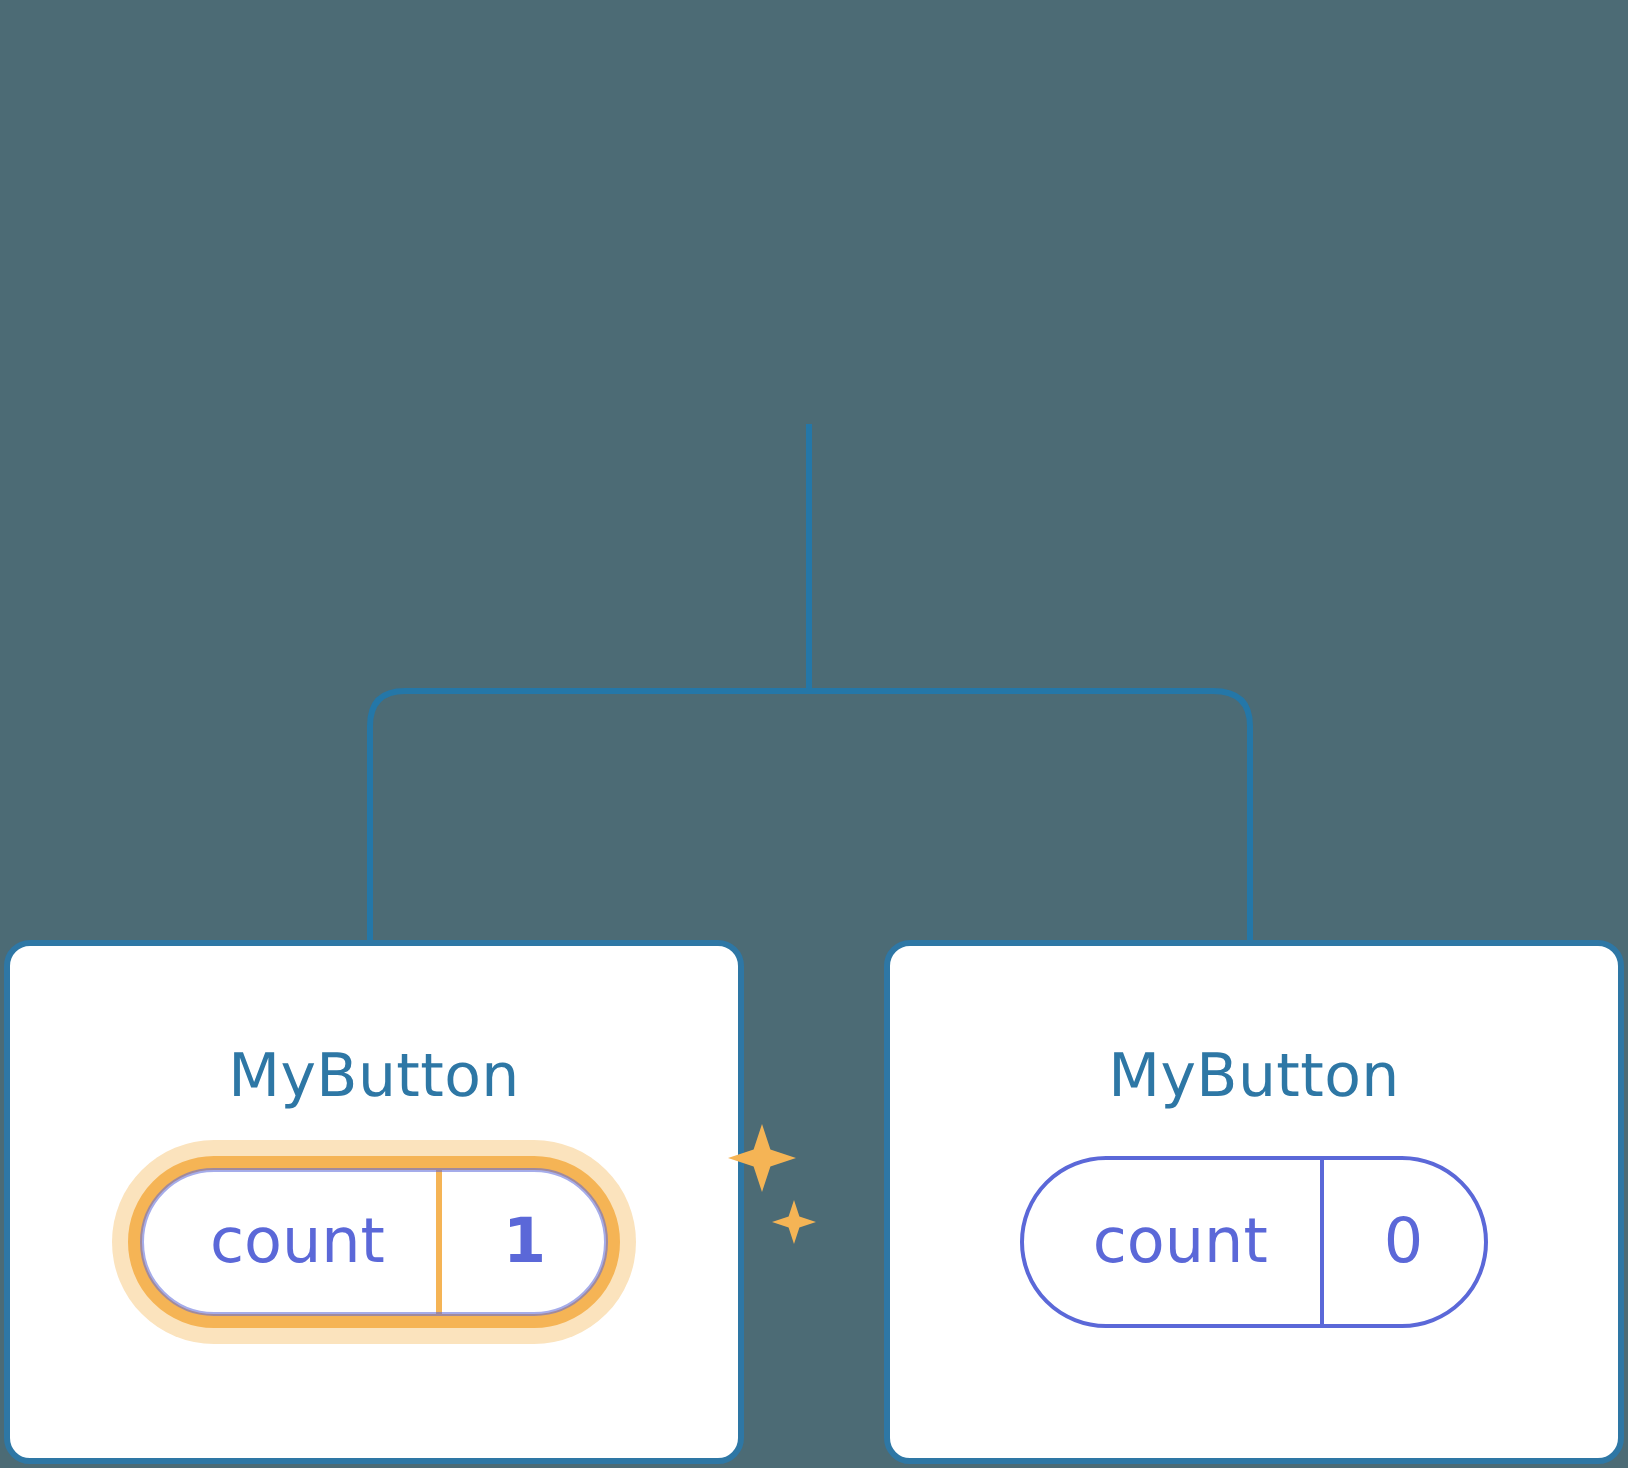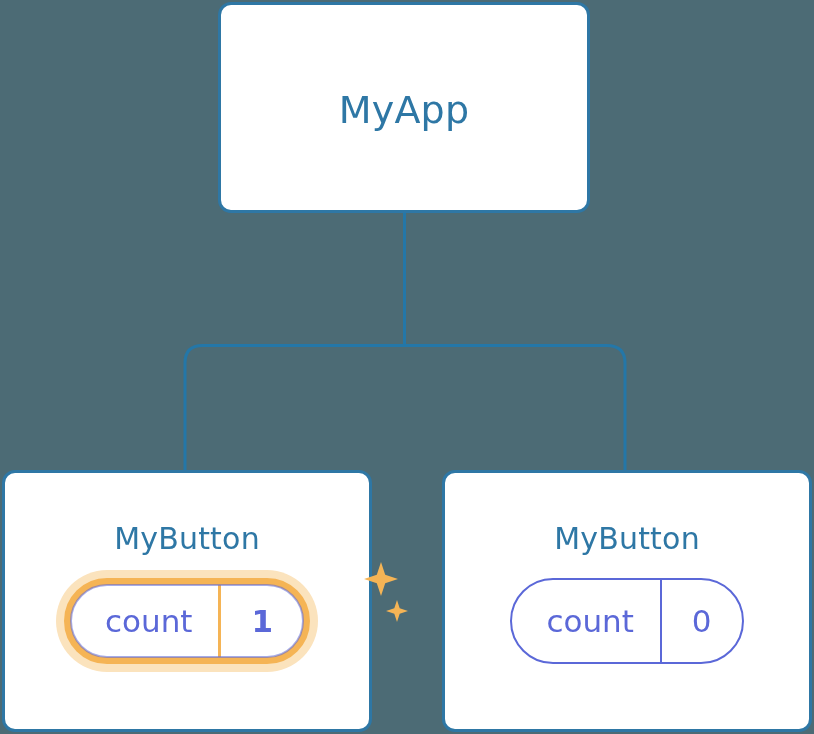--- a/index.html
+++ b/index.html
@@ -140,23 +140,20 @@
 <div id="stage">
 
   <svg id="edges" viewBox="0 0 814 734" width="814" height="734" aria-hidden="true">
     <g fill="none" stroke="#2477a8" stroke-width="3" stroke-linecap="butt">
       <path d="M 404.5 212 L 404.5 345.5"></path>
       <path d="M 185 470 L 185 363 Q 185 345.5 202.5 345.5
                L 606.5 345.5 Q 625 345.5 625 363 L 625 470"></path>
     </g>
   </svg>
 
-  <div class="node" id="node-app">
-    <div class="node-title">MyApp</div>
-  </div>
 
   <div class="node" id="node-btn-left">
     <div class="node-title btn-title">MyButton</div>
     <div class="pill-wrap">
       <div class="pill pill-hl">
         <div class="pill-key">count</div>
         <div class="pill-val">1</div>
       </div>
       <svg class="sparkles" viewBox="0 0 56 70" aria-hidden="true">
         <path d="M 20 2 L 24.2 14.8 L 37 19 L 24.2 23.2 L 20 36 L 15.8 23.2 L 3 19 L 15.8 14.8 Z" fill="#f5b455"></path>

